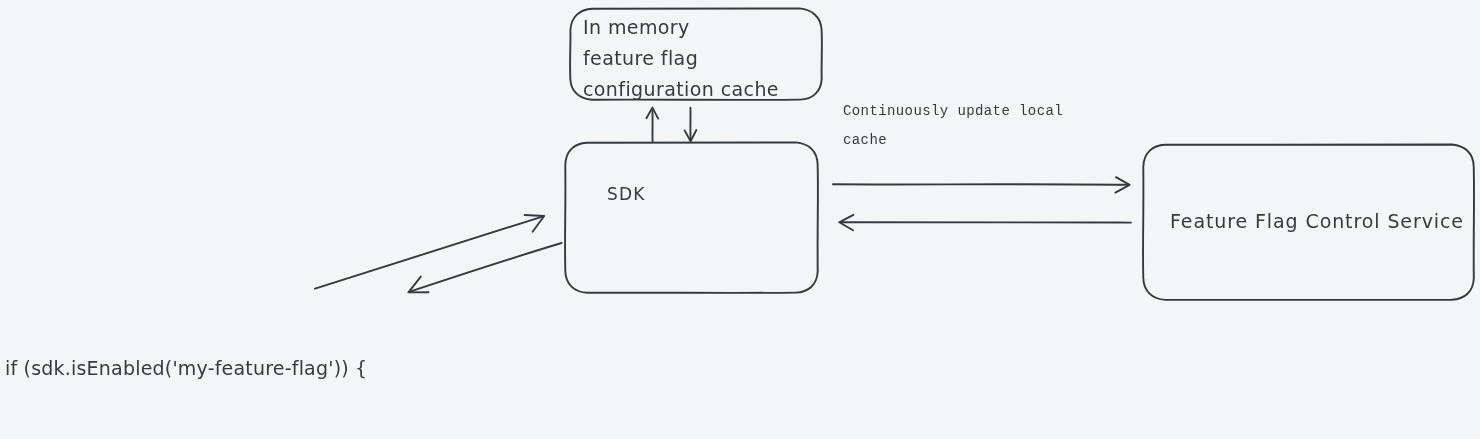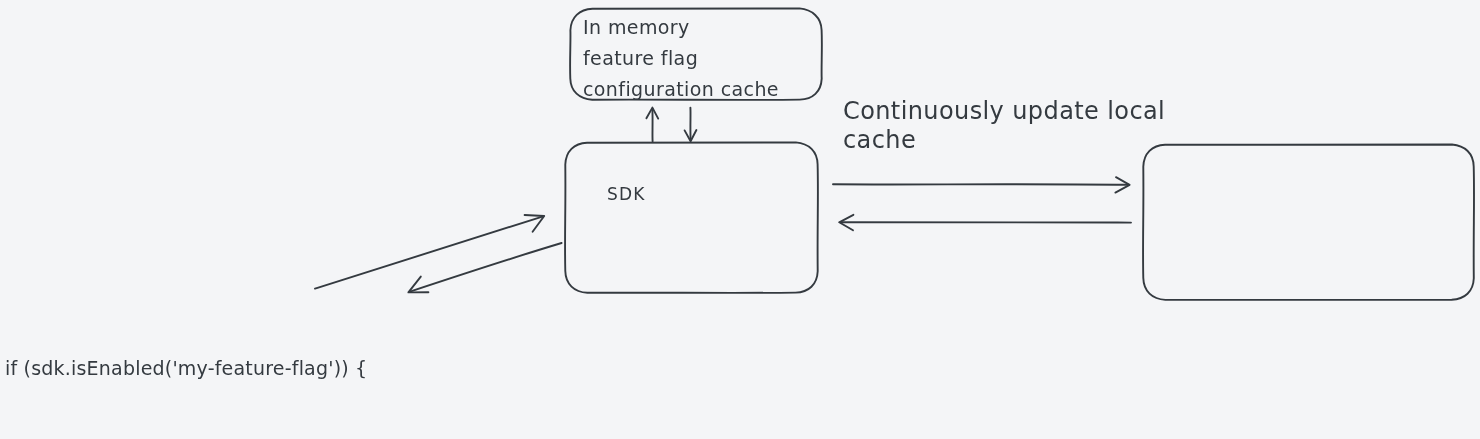--- a/index.html
+++ b/index.html
@@ -52,22 +52,23 @@
   #service-label {
     left: 1170px;
     top: 208px;
     font-size: 19px;
     letter-spacing: 0.9px;
   }
   
   #edge-label-sync {
     left: 843px;
     top: 97px;
-    font-size: 24px;
+    font-size: 14px;
     line-height: 29px;
+    font-family: Liberation Mono, monospace;
   }
   
   #code-block {
     left: 5px;
     top: 301px;
     font-size: 19px;
     line-height: 27px;
     letter-spacing: 0.2px;
   }
   .code-line { display: block; white-space: pre; }
@@ -145,20 +146,21 @@
 
     </g>
   </svg>
 
   <div class="lbl" id="cache-label" style="white-space: pre;">In memory
 feature flag
 configuration cache</div>
 
   <div class="lbl" id="sdk-label">SDK</div>
 
+  <div class="lbl" id="service-label">Feature Flag Control Service</div>
 
   <div class="lbl" id="edge-label-sync" style="white-space: pre;">Continuously update local
 cache</div>
 
   <div class="lbl" id="code-block">
     <span class="code-line">if (sdk.isEnabled('my-feature-flag')) {</span>
     <span class="code-line">       newPaymentProcessing(payload)</span>
     
     
     

